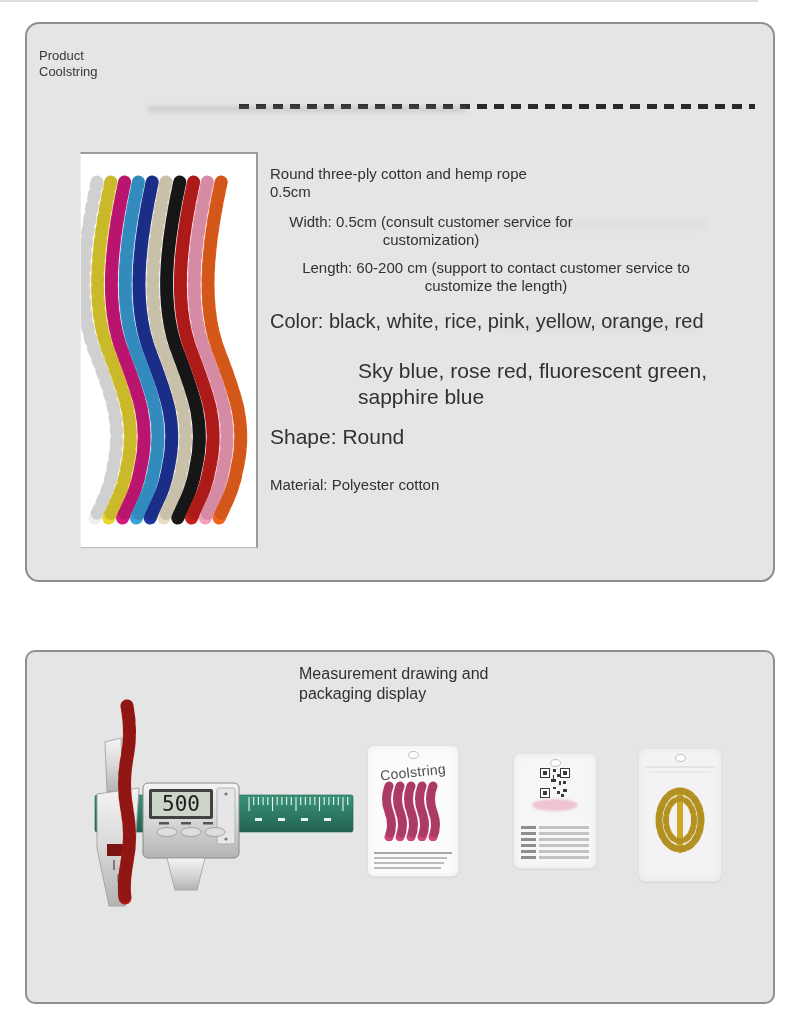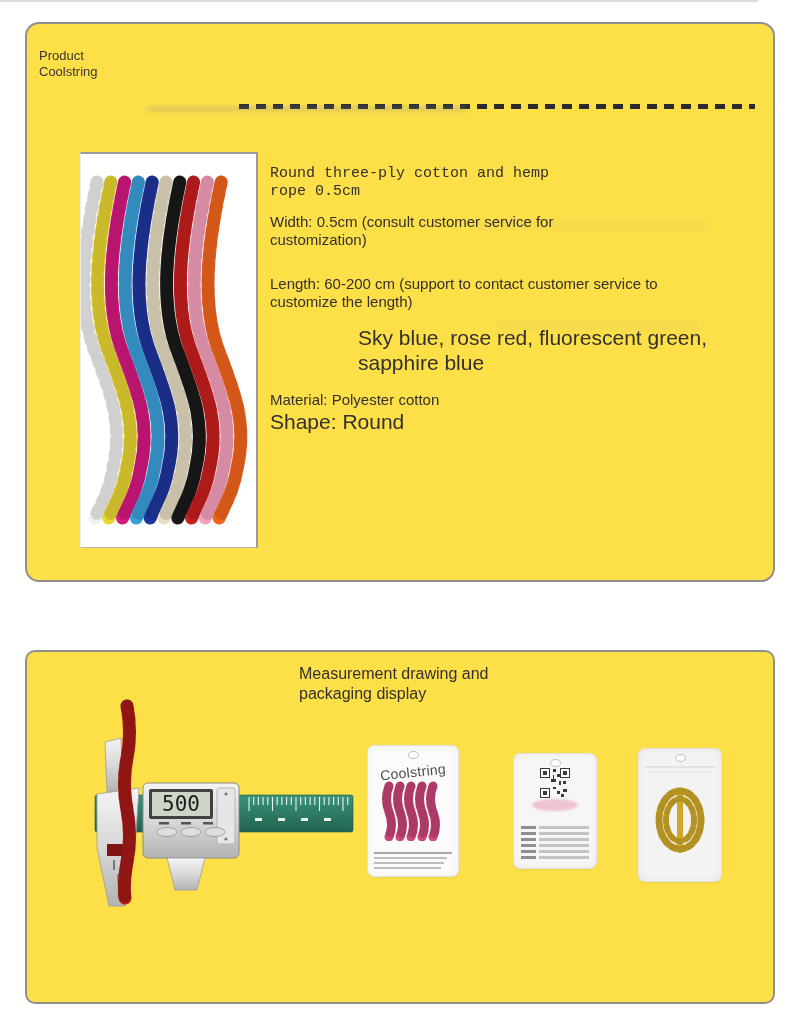--- a/index.html
+++ b/index.html
@@ -1,39 +1,39 @@
 <!DOCTYPE html>
 <html style="--card_border: #8f8f8f; --text: #332e31; --dash: #2a2a2a; --beam_green: #2e7f63; --beam_green_dark: #1f5c47; --caliper_rope: #b91d1a; --bag1_rope: #c94677; --bag3_rope: #cfa82a; --lcd: #ccd5c8;"><head>
 <meta charset="utf-8">
 <style>
   html,body{margin:0;padding:0;background:#ffffff;}
   body{width:800px;height:1011px;position:relative;overflow:hidden;
        font-family:"Liberation Sans",sans-serif;color:var(--text,#332e31);}
   .top-line{position:absolute;left:0;top:0;width:758px;height:2px;background:#dcdcdc;}
-  .card{position:absolute;background:#fde047;border:2px solid var(--card_border,#8f8f8f);}
+  .card{position:absolute;background:#e5e5e5;border:2px solid var(--card_border,#8f8f8f);}
   #card1{left:25px;top:22px;width:746px;height:556px;border-radius:14px;}
   #card2{left:25px;top:650px;width:746px;height:350px;border-radius:10px;}
   .card1-header{position:absolute;left:12px;top:24px;}
   .eyebrow{font-size:13px;line-height:1.2;color:#3b3539;}
   .page-title{font-size:23px;color:#2d282b;margin-top:3px;letter-spacing:.2px;}
   .dash-divider{position:absolute;left:212px;top:80px;width:516px;height:5px;
     background:repeating-linear-gradient(90deg,var(--dash,#2a2a2a) 0 10px,transparent 10px 17px);}
   .smudge{position:absolute;background:#8d8d8d;filter:blur(2px);border-radius:3px;}
   .sm1{left:120px;top:82px;width:320px;height:6px;opacity:.26;}
   .sm2{left:440px;top:196px;width:240px;height:10px;opacity:.06;}
   .sm3{left:470px;top:296px;width:200px;height:12px;opacity:.06;}
   .rope-box{position:absolute;left:53px;top:128px;width:175px;height:393px;background:#fff;
     border-top:2px solid #9b9b9b;border-right:2px solid #9b9b9b;
     border-bottom:1px solid #b9b9b9;border-left:1px solid #ececec;}
   .rope-box svg{display:block;}
   .specs{position:absolute;left:243px;top:141px;width:500px;}
   .spec{font-size:15px;line-height:1.22;color:#342f32;}
-  .spec-intro{width:290px;margin-bottom:11px;font-family:Liberation Mono, monospace;}
-  .spec-width{width:322px;margin-bottom:26px;}
-  .spec-length{width:452px;margin-bottom:13px;}
+  .spec-intro{width:290px;margin-bottom:11px;}
+  .spec-width{width:322px;margin-bottom:10px;text-align:center;}
+  .spec-length{width:452px;margin-bottom:13px;text-align:center;}
   .spec-color{font-size:20px;width:510px;margin-bottom:25px;}
   .spec-extra{font-size:21px;margin-left:88px;width:378px;margin-bottom:15px;}
   .spec-shape{font-size:21px;margin-bottom:26px;}
   .spec-material{width:180px;}
   .card2-title{position:absolute;left:272px;top:12px;width:205px;font-size:16px;line-height:1.25;color:#342f32;}
   .caliper-wrap{position:absolute;left:40px;top:46px;}
   .bag{position:absolute;background:#fbfbfb;border:1px solid #e2e2e2;border-radius:7px;
     box-shadow:inset 0 0 8px rgba(0,0,0,.05),0 1px 2px rgba(0,0,0,.06);overflow:hidden;}
   #bag1{left:340px;top:93px;width:90px;height:130px;}
   #bag2{left:486px;top:101px;width:82px;height:114px;background:#f6f6f6;}
@@ -112,23 +112,24 @@
             <path d="M 16 28 C 2 92, -4 152, 14 198 C 30 240, 42 270, 32 314 C 28 338, 20 350, 14 364" fill="none" stroke="rgba(0,0,0,0.13)" stroke-width="13" stroke-linecap="round" stroke-dasharray="4 8"></path>
           </g>
         </g>
     </svg>
   </div>
 
   <div class="specs">
     <div class="spec spec-intro">Round three-ply cotton and hemp rope 0.5cm</div>
     <div class="spec spec-width">Width: 0.5cm (consult customer service for customization)</div>
     <div class="spec spec-length">Length: 60-200 cm (support to contact customer service to customize the length)</div>
+    <div class="spec spec-color">Color: black, white, rice, pink, yellow, orange, red</div>
     <div class="spec spec-extra">Sky blue, rose red, fluorescent green, sapphire blue</div>
+    <div class="spec spec-shape">Shape: Round</div>
     <div class="spec spec-material">Material: Polyester cotton</div>
-    <div class="spec spec-shape">Shape: Round</div>
   </div>
 </section>
 
 <section class="card" id="card2">
   <div class="card2-title">Measurement drawing and packaging display</div>
 
   <div class="caliper-wrap">
     <svg width="300" height="240" viewBox="0 0 300 240">
       <defs>
         <linearGradient id="gSilver" x1="0" y1="0" x2="0" y2="1">

